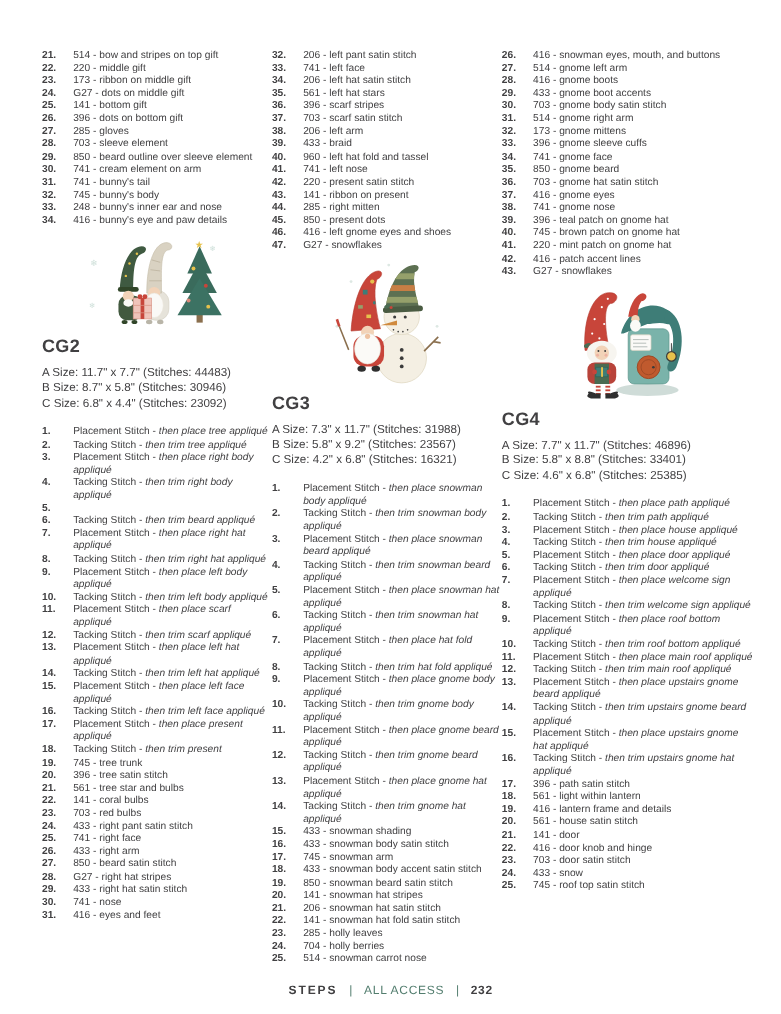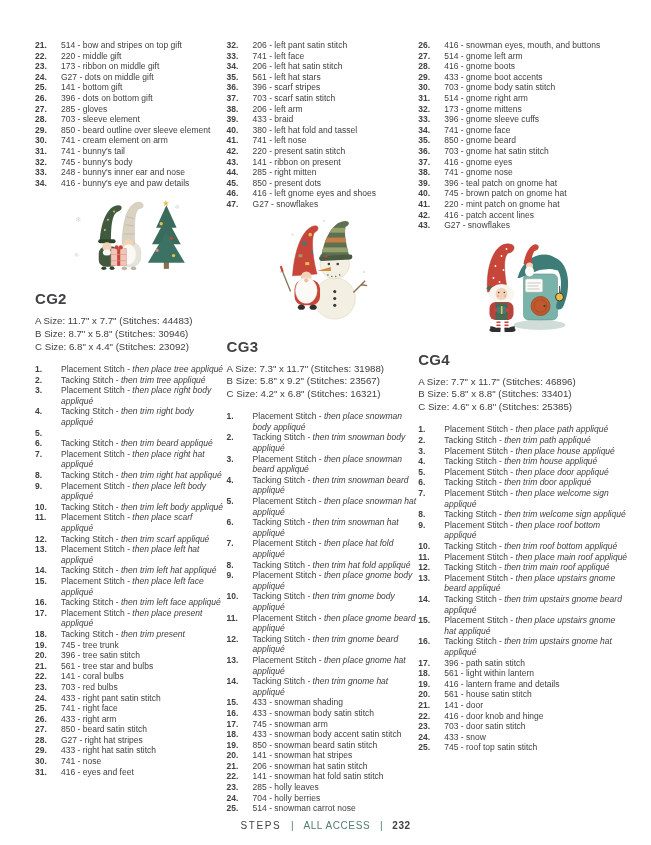--- a/index.html
+++ b/index.html
@@ -8,26 +8,26 @@
         padding:40px 22px 0 35px;}
   .cols{display:flex;}
   .col{flex:1;min-width:0;}
   .col.c3{flex:1.1;}
   .li{display:flex;align-items:flex-start;font-size:8.5px;line-height:10.6px;}
   .li .num{flex:0 0 26px;font-weight:bold;}
   .li .txt{flex:1;}
   .it{font-style:italic;}
   .art{display:flex;justify-content:center;align-items:flex-end;margin:5px 0 2px 0;}
   .art svg{display:block;}
-  .sec-title{font-size:15px;font-weight:bold;margin:15px 0 8px 0;letter-spacing:.3px;}
+  .sec-title{font-size:15px;font-weight:bold;margin:5px 0 8px 0;letter-spacing:.3px;}
   .sizes{font-size:9.7px;line-height:12.6px;margin-bottom:11px;}
   .steps-list{margin-top:2px;}
   .footer{position:absolute;left:0;bottom:14px;width:100%;text-align:center;font-size:10px;}
   .footer .sep{color:#527d6e;margin:0 7px;font-weight:300;}
-  .f-steps{font-weight:normal;letter-spacing:1.6px;color:#414042;}
+  .f-steps{font-weight:bold;letter-spacing:1.6px;color:#414042;}
   .f-aa{color:#527d6e;letter-spacing:.6px;}
   .f-pg{font-weight:bold;color:#414042;letter-spacing:.5px;}
 </style>
 </head>
 <body>
 
 <div class="page">
   <div class="cols">
 
     <div class="col c1">
@@ -346,21 +346,21 @@
     <span class="txt">206 - left arm</span>
   </div>
 
   <div class="li">
     <span class="num">39.</span>
     <span class="txt">433 - braid</span>
   </div>
 
   <div class="li">
     <span class="num">40.</span>
-    <span class="txt">380 - left hat fold and tassel</span>
+    <span class="txt">960 - left hat fold and tassel</span>
   </div>
 
   <div class="li">
     <span class="num">41.</span>
     <span class="txt">741 - left nose</span>
   </div>
 
   <div class="li">
     <span class="num">42.</span>
     <span class="txt">220 - present satin stitch</span>

